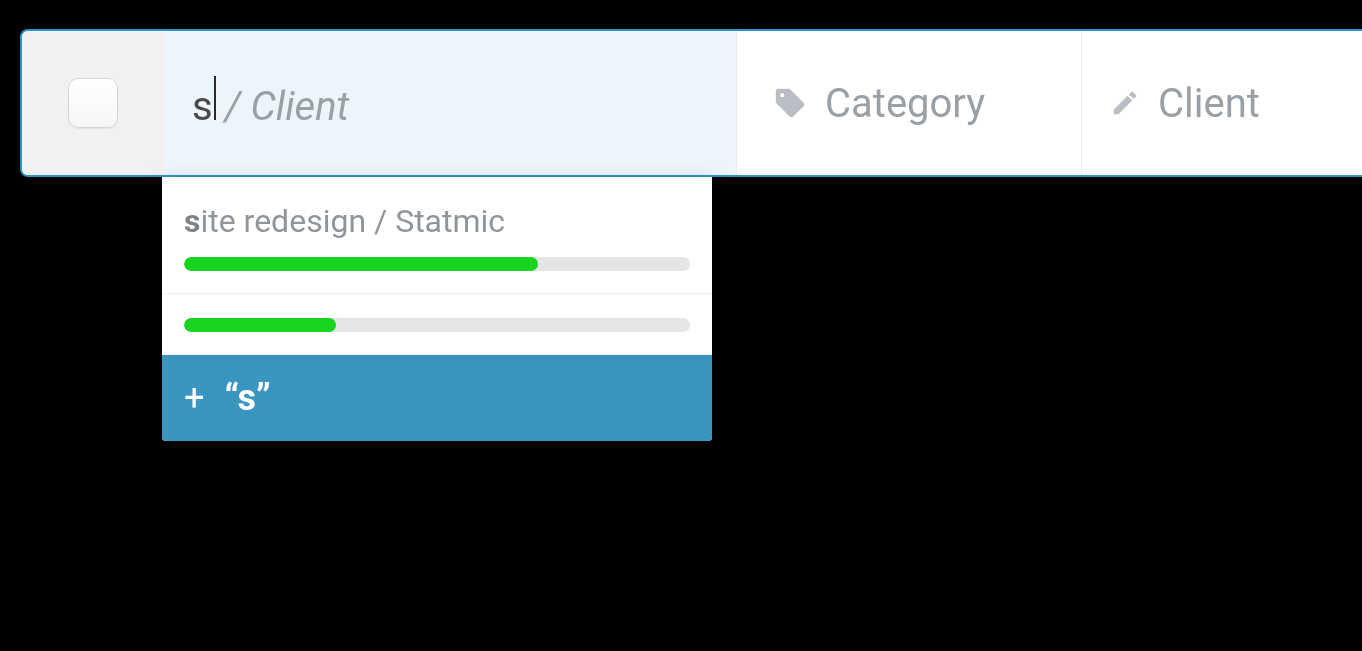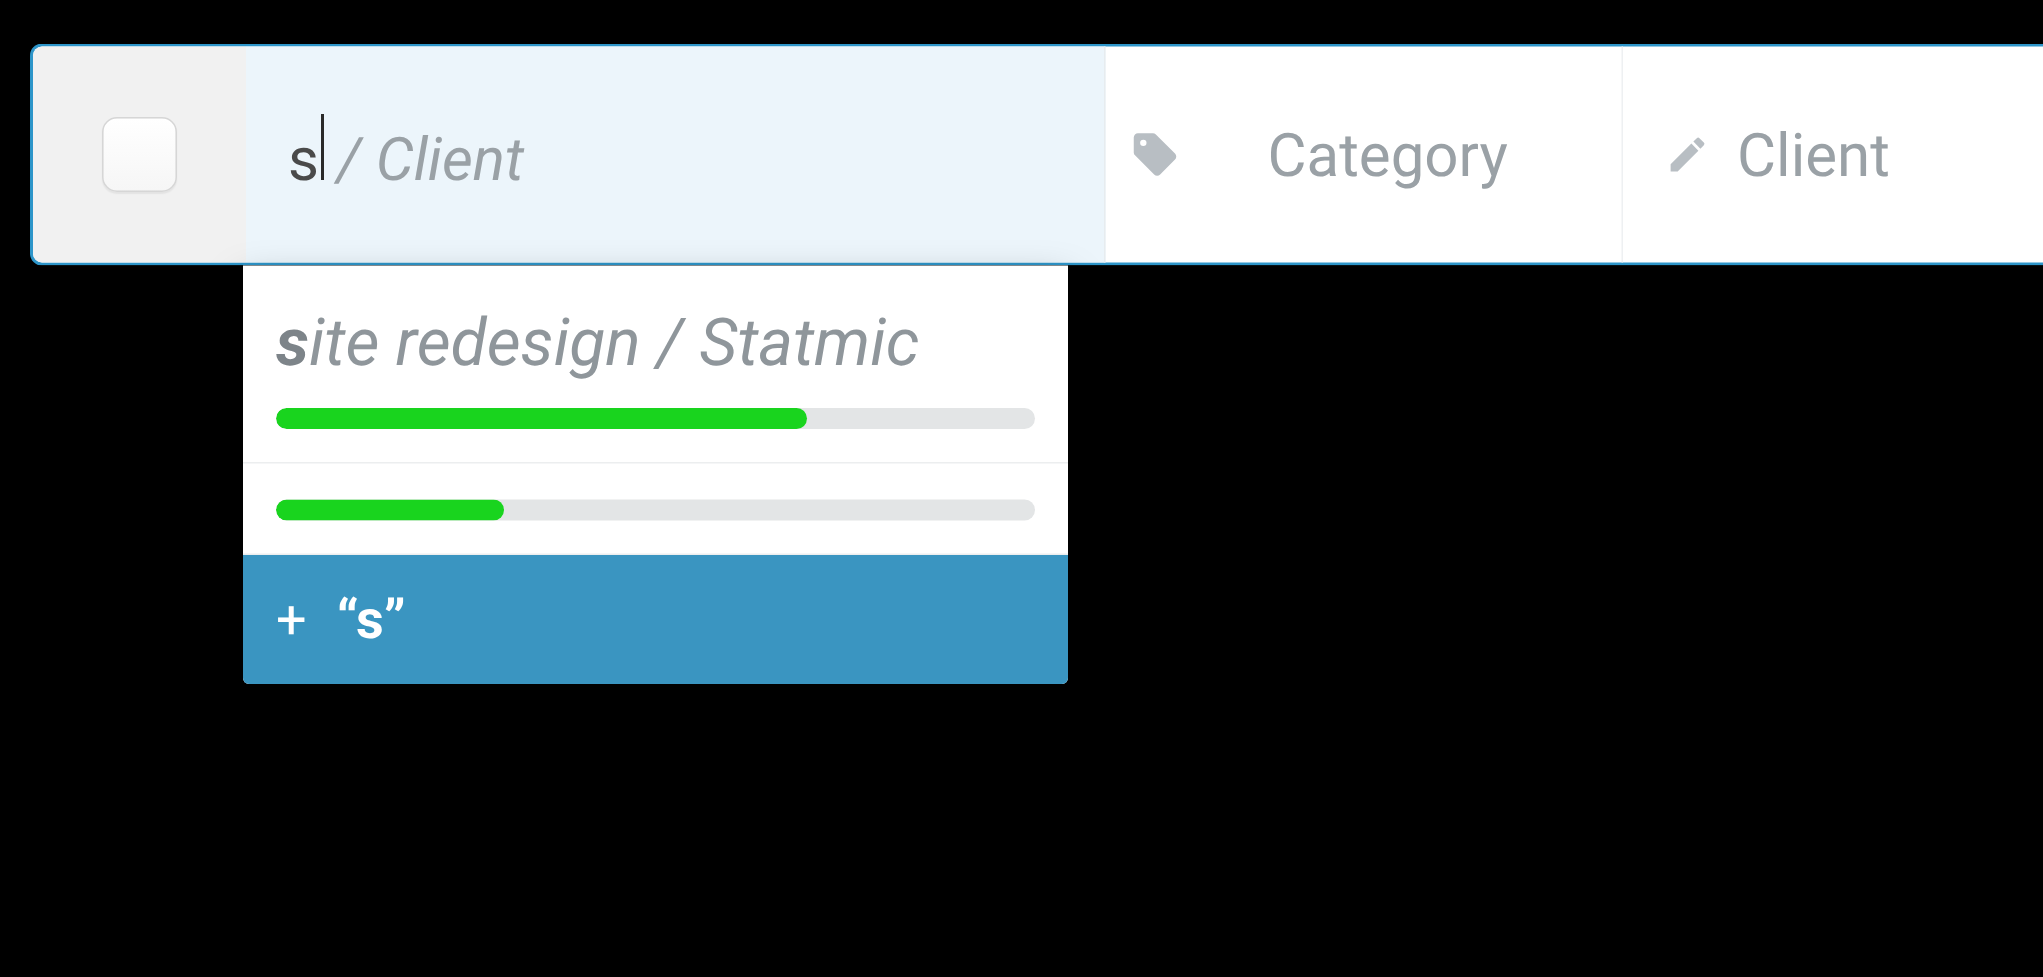--- a/index.html
+++ b/index.html
@@ -4,27 +4,27 @@
 <style>
   html,body{margin:0;padding:0;width:1362px;height:651px;background:#000;font-family:-apple-system,BlinkMacSystemFont,"Segoe UI",Roboto,Helvetica,Arial,sans-serif;-webkit-font-smoothing:antialiased;}
   .panel{position:absolute;left:20px;top:29px;width:1342px;height:148px;background:#fff;border:2px solid #2d95c9;border-right:none;border-radius:8px 0 0 8px;box-sizing:border-box;display:flex;align-items:stretch;}
   .check-cell{flex:0 0 142px;background:#f1f1f1;border-radius:6px 0 0 6px;display:flex;align-items:center;justify-content:center;}
   .checkbox{width:48px;height:48px;border-radius:10px;background:linear-gradient(to bottom,#ffffff,#f6f6f6);border:1px solid #d6d6d6;box-shadow:inset 0 1px 0 #fff,0 1px 1px rgba(0,0,0,.06);}
   .client-cell{flex:0 0 573px;background:#ecf5fb;display:flex;align-items:center;padding:0 28px;box-sizing:border-box;position:relative;border-right:1px solid #e7ecef;}
   .client-input{display:flex;align-items:baseline;font-size:40px;color:#3a3a3a;}
   .typed{color:#4a4a4a;}
   .cursor{display:inline-block;width:2px;height:44px;background:#2a2a2a;margin:0 3px -6px 1px;}
   .placeholder-rest{color:#9aa1a6;margin-left:6px;font-style:italic;}
-  .category-cell{flex:0 0 345px;display:flex;align-items:center;padding:0 16px;box-sizing:border-box;border-right:1px solid #eef0f2;gap:40px;}
+  .category-cell{flex:0 0 345px;display:flex;align-items:center;padding:0 36px;box-sizing:border-box;border-right:1px solid #eef0f2;}
   .notes-cell{flex:1;display:flex;align-items:center;padding:0 28px;box-sizing:border-box;}
   .field-icon{color:#b8bec3;margin-right:18px;display:inline-flex;}
   .field-label{font-size:40px;color:#9aa1a6;}
   .dropdown{position:absolute;left:162px;top:177px;width:550px;background:#fff;box-shadow:0 12px 26px rgba(0,0,0,.35);border-radius:0 0 4px 4px;overflow:hidden;}
   .dd-item{padding:24px 22px 22px 22px;border-bottom:1px solid #eceeef;cursor:pointer;}
-  .dd-title{font-size:44px;color:#8f969b;line-height:1.25;margin-bottom:16px;font-style:italic;}
+  .dd-title{font-size:32px;color:#8f969b;line-height:1.25;margin-bottom:16px;}
   .dd-title b{font-weight:700;color:#7d8489;}
   .progress{width:100%;height:14px;background:#e3e5e6;border-radius:8px;overflow:hidden;}
   .progress-fill{height:100%;background:#19d41e;border-radius:8px;}
   .dd-add{background:#3a95c1;color:#fff;font-size:36px;padding:22px 22px;display:flex;align-items:baseline;cursor:pointer;}
   .dd-add .plus{margin-right:10px;}
   .dd-add .quoted{font-weight:700;margin-left:10px;}
 </style>
 </head>
 <body>
 

